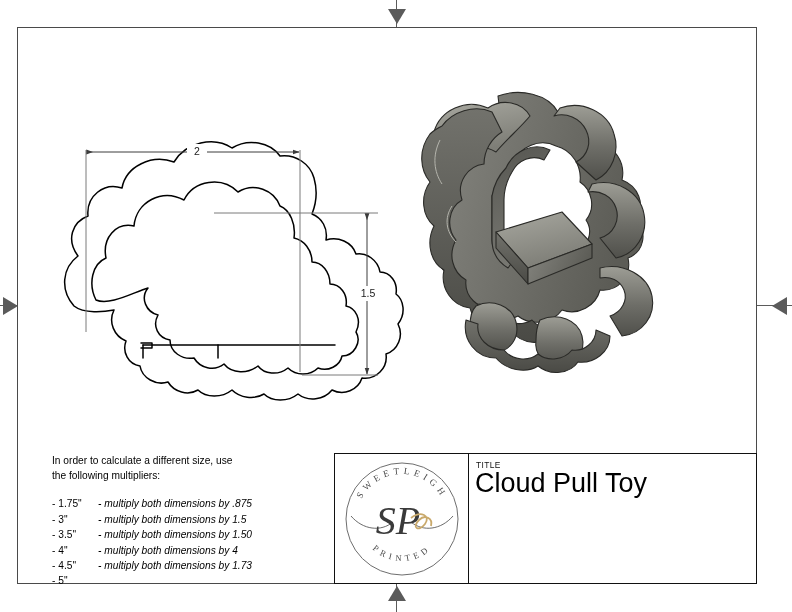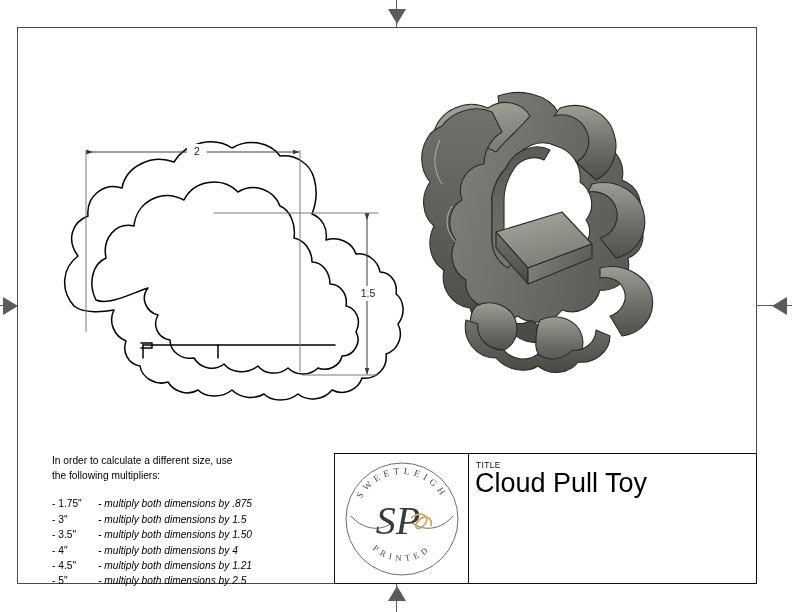--- a/index.html
+++ b/index.html
@@ -457,25 +457,24 @@
   <div class="multiplier-row">
     <span class="mr-size">- 3.5"</span>
     <span class="mr-text">- multiply both dimensions by 1.50</span>
   </div>
   <div class="multiplier-row">
     <span class="mr-size">- 4"</span>
     <span class="mr-text">- multiply both dimensions by 4</span>
   </div>
   <div class="multiplier-row">
     <span class="mr-size">- 4.5"</span>
-    <span class="mr-text">- multiply both dimensions by 1.21</span>
+    <span class="mr-text">- multiply both dimensions by 1.73</span>
   </div>
   <div class="multiplier-row">
     <span class="mr-size">- 5"</span>
-    <span class="mr-text">- multiply both dimensions by 2.5</span>
   </div>
 </div>
 
 <div id="title-block">
 
   <div id="logo-cell">
     <svg id="logo-badge" viewBox="0 0 122 122">
       <defs>
         <path id="arcTop" d="M 16 61 A 45 45 0 0 1 106 61"></path>
         <path id="arcBottom" d="M 19 61 A 42 42 0 0 0 103 61"></path>

